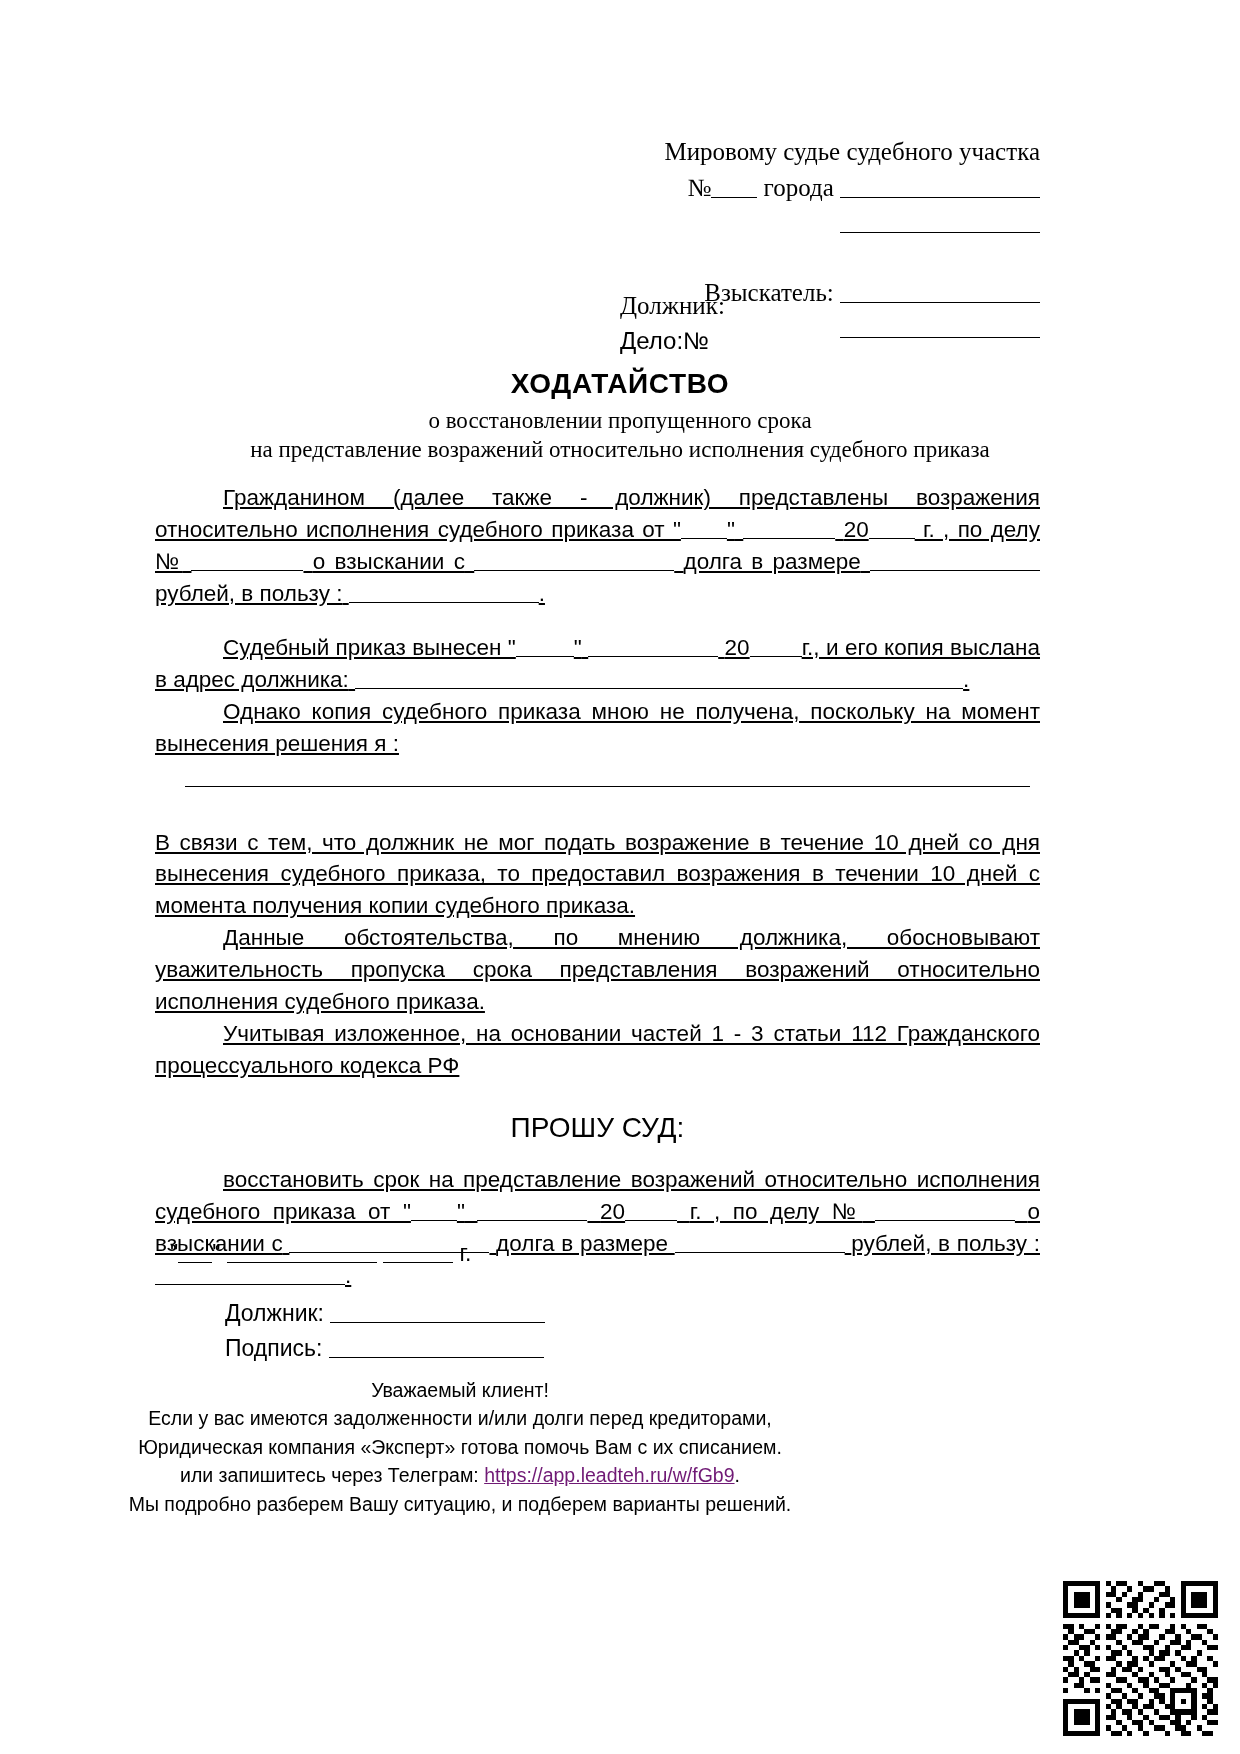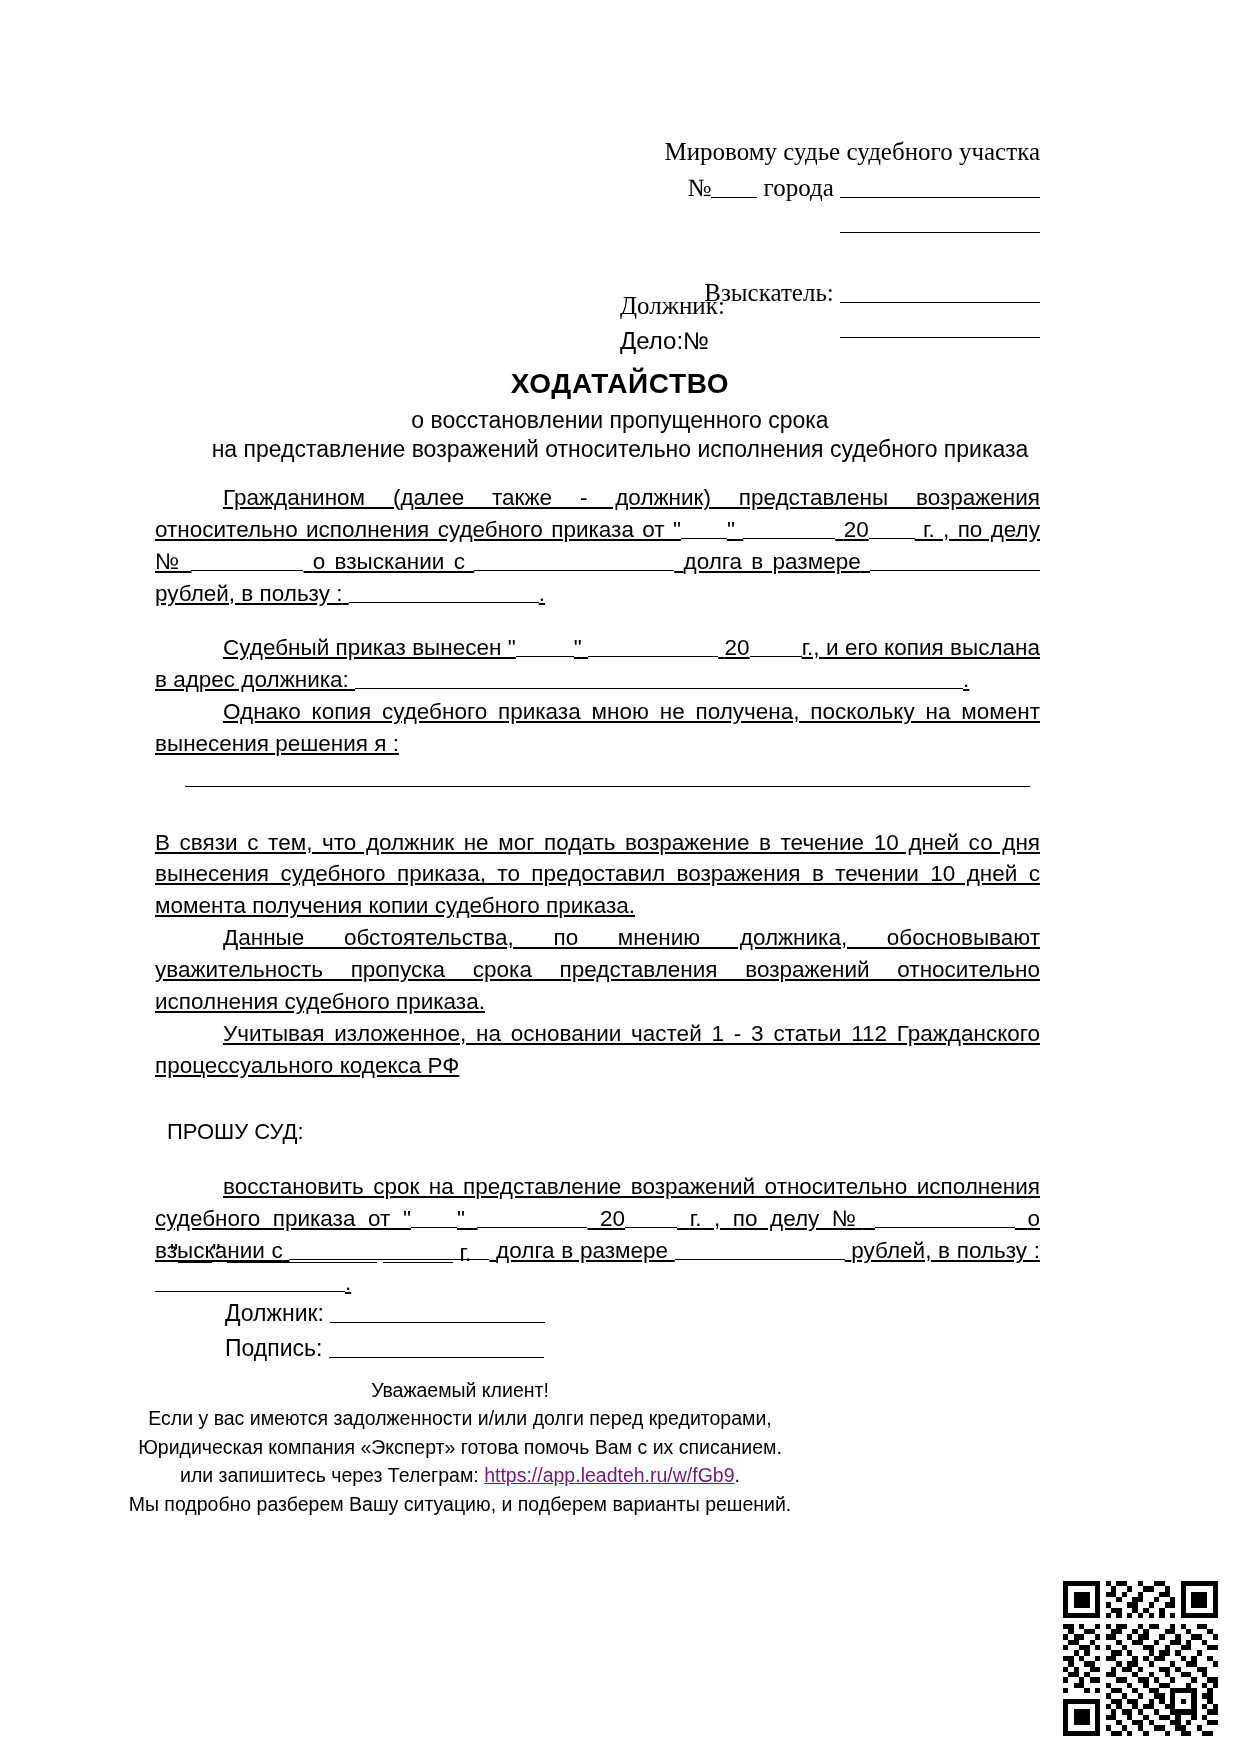--- a/index.html
+++ b/index.html
@@ -77,20 +77,21 @@
   .doc-title {
     font-size: 28px;
     font-weight: bold;
     letter-spacing: 0.6px;
     margin: 0 0 6px 0;
   }
   .subtitle {
     font-size: 23px;
     line-height: 1.28;
     margin: 0;
+    font-family: Liberation Serif, serif;
   }
 
   
   .body-area {
     position: absolute;
     left: 155px;
     top: 482px;
     width: 885px;
     font-size: 22.5px;
     line-height: 1.42;
@@ -109,23 +110,23 @@
 
   .longline {
     display: block;
     border-bottom: 1.8px solid #000;
     width: 845px;
     margin: 26px 0 0 30px;
     height: 0;
   }
 
   .center-head {
-    text-align: left;
-    font-size: 22px;
-    margin: 12px;
+    text-align: center;
+    font-size: 28px;
+    margin: 4px;
   }
 
   
   .date-line {
     position: absolute;
     left: 170px;
     top: 1240px;
     font-size: 23px;
     white-space: nowrap;
   }

